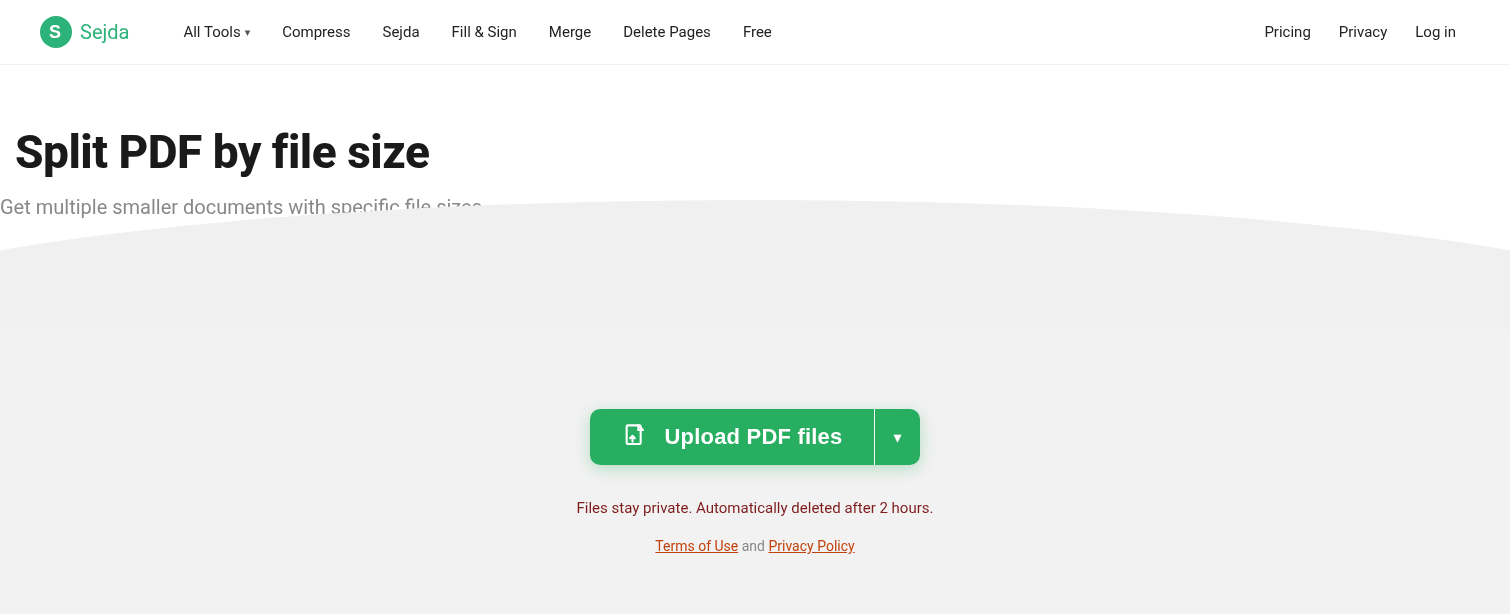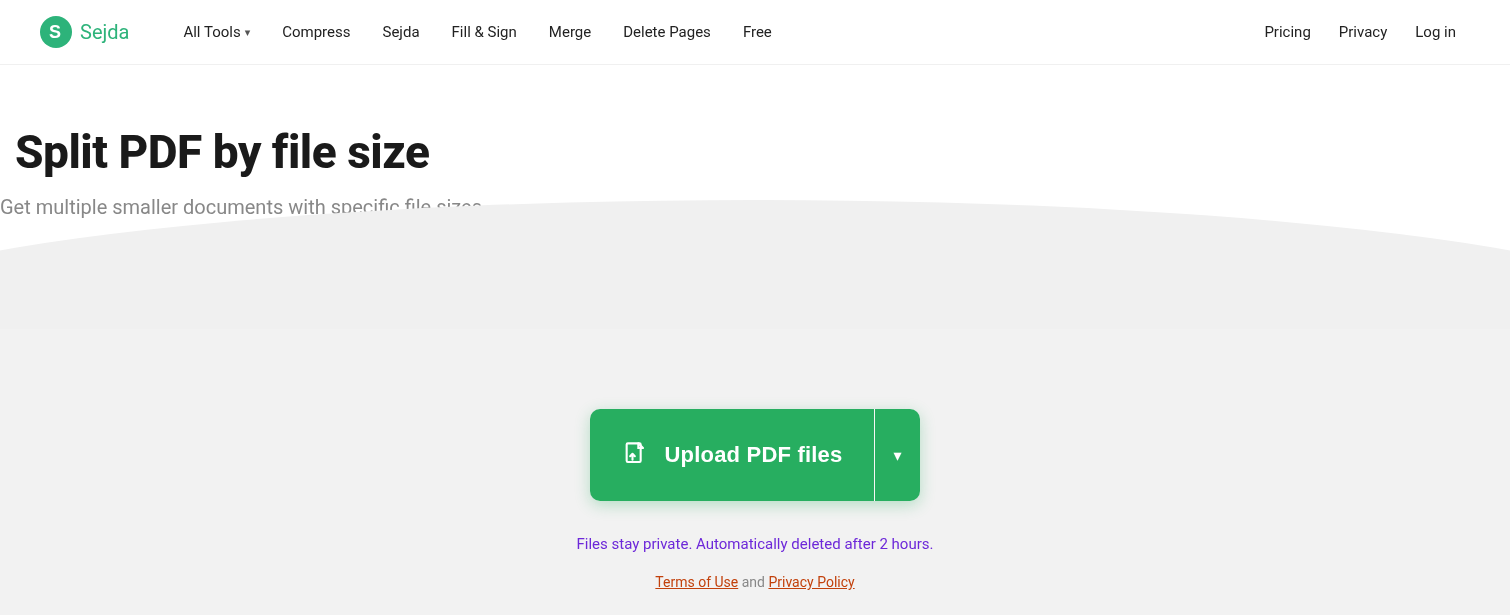--- a/index.html
+++ b/index.html
@@ -111,21 +111,21 @@
       margin-bottom: 30px;
       box-shadow: 0 4px 15px rgba(39, 174, 96, 0.3);
     }
 
     .upload-btn-main {
       display: flex;
       align-items: center;
       gap: 14px;
       background: #27ae60;
       color: white;
-      padding: 32px 32px;
+      padding: 14px 32px;
       font-size: 22px;
       font-weight: 700;
       border: none;
       cursor: pointer;
       letter-spacing: 0.2px;
     }
 
     .upload-btn-icon {
       width: 28px;
       height: 28px;
@@ -144,21 +144,21 @@
       background: #27ae60;
       color: white;
       border: none;
       cursor: pointer;
       font-size: 18px;
     }
 
     
     .info-text {
       text-align: center;
-      color: #6d28d9;
+      color: #7f1d1d;
       font-size: 15px;
       line-height: 1.8;
       margin-bottom: 16px;
     }
 
     .links-text {
       font-size: 14px;
       color: #888;
     }
 

